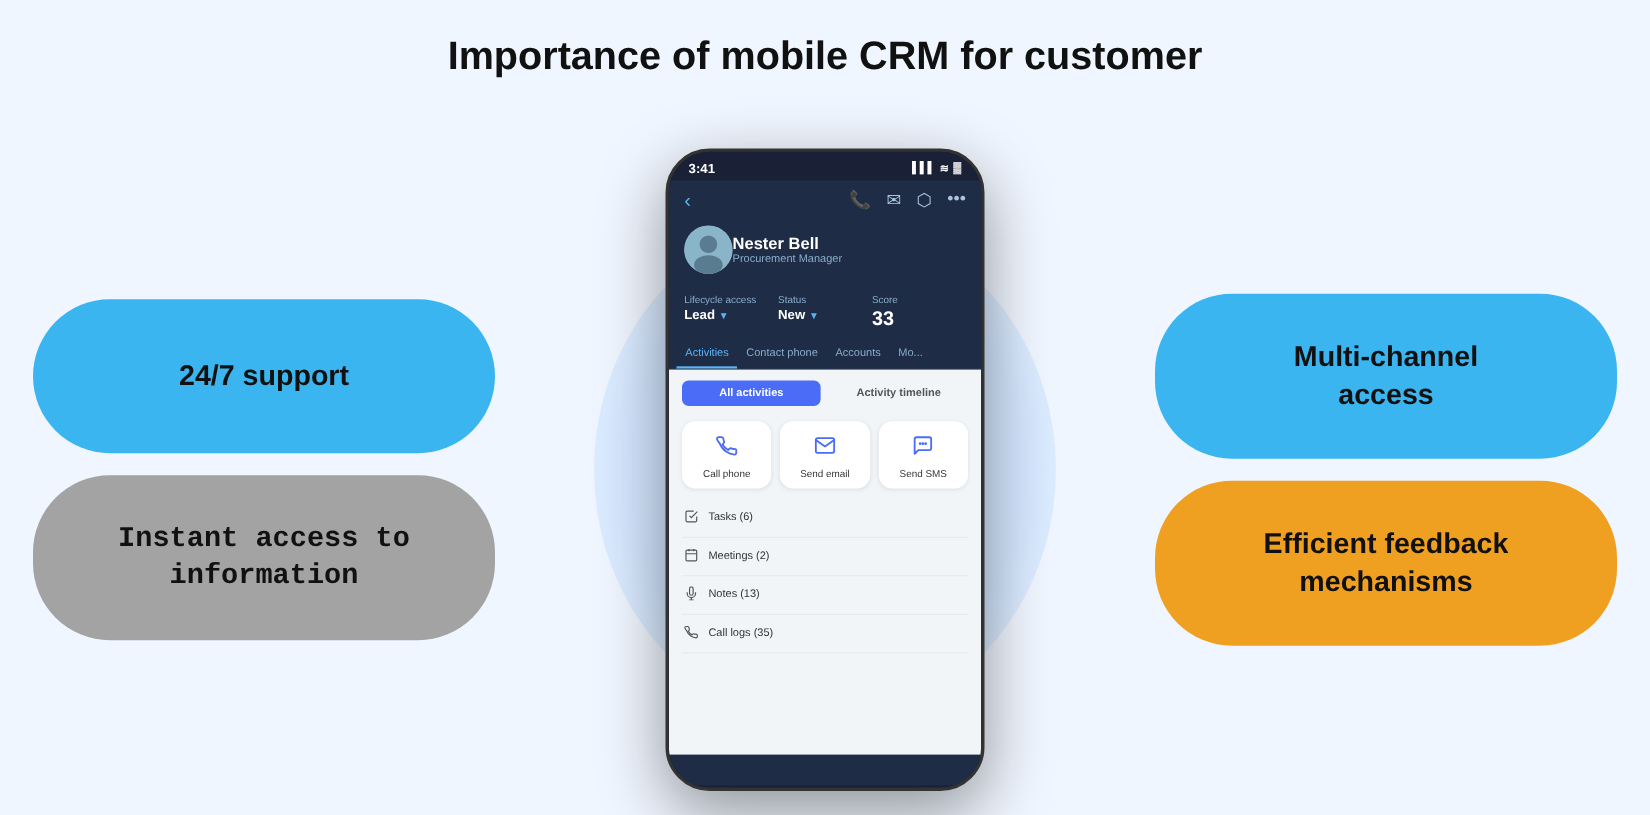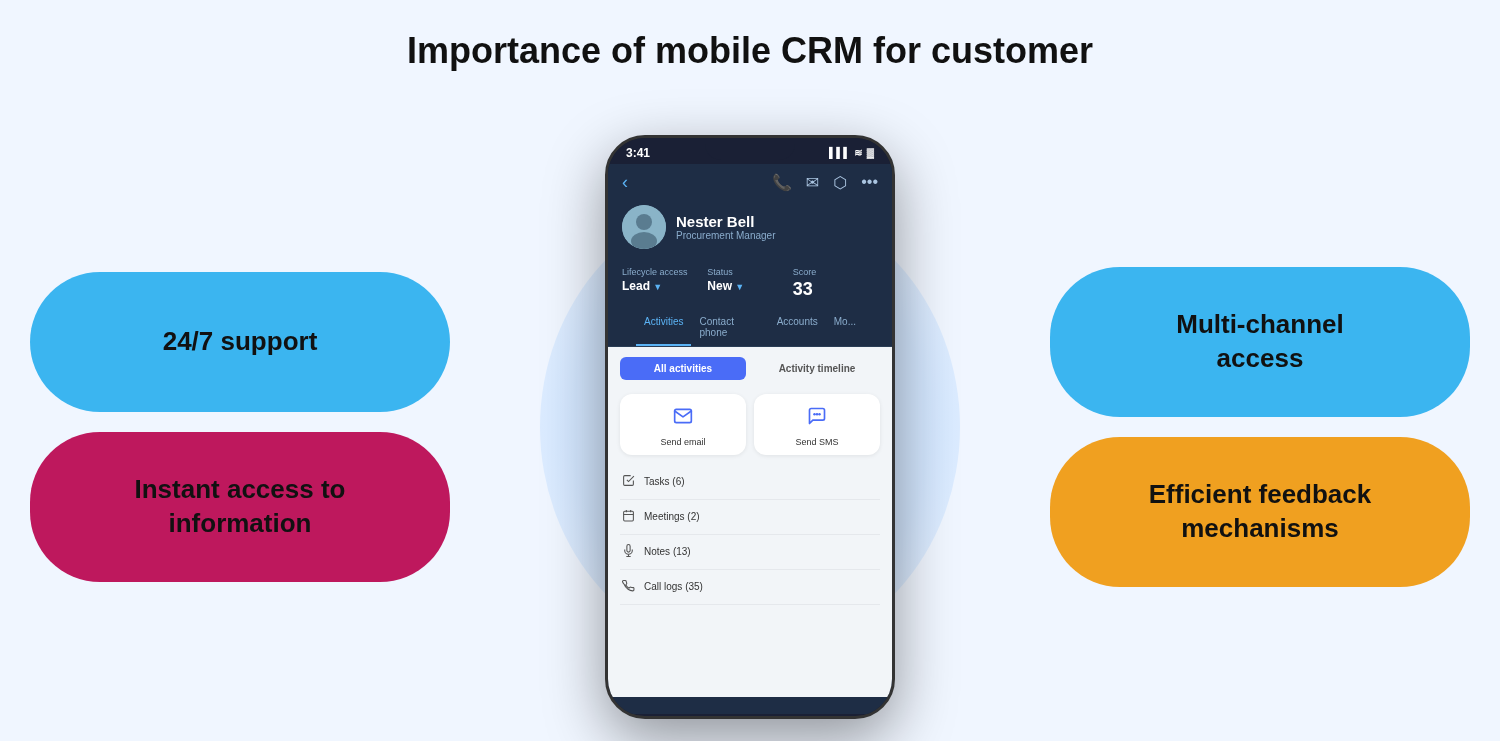--- a/index.html
+++ b/index.html
@@ -59,24 +59,25 @@
     }
 
     .blob-blue-top {
       background: #3bb5f0;
       width: 420px;
       height: 140px;
       border-radius: 70px;
     }
 
     .blob-green {
-      background: #be185d;
+      background: #a3a3a3;
       width: 420px;
       height: 150px;
       border-radius: 70px;
+      font-family: Liberation Mono, monospace;
     }
 
     
     .right-blobs {
       position: absolute;
       right: 30px;
       top: 0;
       width: 480px;
       height: 100%;
       display: flex;
@@ -186,21 +187,20 @@
       gap: 14px;
       color: #aac4e0;
       font-size: 16px;
     }
 
     
     .contact-header {
       display: flex;
       align-items: center;
       padding: 4px 14px 10px;
-      gap: 10px;
       background: #1e2d45;
     }
 
     .avatar-circle {
       width: 44px;
       height: 44px;
       border-radius: 50%;
       background: #8ab4c8;
       display: flex;
       align-items: center;
@@ -254,23 +254,24 @@
     .stat-score {
       font-size: 18px;
       font-weight: 800;
       color: white;
     }
 
     
     .phone-tabs {
       display: flex;
       background: #1e2d45;
-      padding: 0 28px;
+      padding: 0 7px;
       border-bottom: 1px solid #2a3d55;
       gap: 0;
+      align-items: flex-end;
     }
 
     .phone-tab {
       color: #8aaccc;
       font-size: 10px;
       padding: 8px 8px 6px;
       border-bottom: 2px solid transparent;
       font-weight: 500;
     }
 
@@ -452,20 +453,28 @@
 
           <div class="toggle-row">
             <div class="toggle-btn active">All activities</div>
             <div class="toggle-btn inactive">Activity timeline</div>
           </div>
 
           <div class="action-buttons">
             <div class="action-btn">
               <span class="action-btn-icon">
                 <svg width="20" height="20" viewBox="0 0 24 24" fill="none" stroke="#4a6cf7" stroke-width="2" stroke-linecap="round" stroke-linejoin="round">
+                  <path d="M22 16.92v3a2 2 0 01-2.18 2 19.79 19.79 0 01-8.63-3.07A19.5 19.5 0 013.95 9.68 19.79 19.79 0 01.88 5a2 2 0 012-2.18h3a2 2 0 012 1.72c.127.96.361 1.903.7 2.81a2 2 0 01-.45 2.11L7.09 10.91a16 16 0 006 6l1.27-1.27a2 2 0 012.11-.45c.907.339 1.85.573 2.81.7A2 2 0 0122 16.92z"></path>
+                </svg>
+              </span>
+              <span class="action-btn-label">Call phone</span>
+            </div>
+            <div class="action-btn">
+              <span class="action-btn-icon">
+                <svg width="20" height="20" viewBox="0 0 24 24" fill="none" stroke="#4a6cf7" stroke-width="2" stroke-linecap="round" stroke-linejoin="round">
                   <path d="M4 4h16c1.1 0 2 .9 2 2v12c0 1.1-.9 2-2 2H4c-1.1 0-2-.9-2-2V6c0-1.1.9-2 2-2z"></path>
                   <polyline points="22,6 12,13 2,6"></polyline>
                 </svg>
               </span>
               <span class="action-btn-label">Send email</span>
             </div>
             <div class="action-btn">
               <span class="action-btn-icon">
                 <svg width="20" height="20" viewBox="0 0 24 24" fill="none" stroke="#4a6cf7" stroke-width="2" stroke-linecap="round" stroke-linejoin="round">
                   <path d="M21 15a2 2 0 01-2 2H7l-4 4V5a2 2 0 012-2h14a2 2 0 012 2z"></path>

